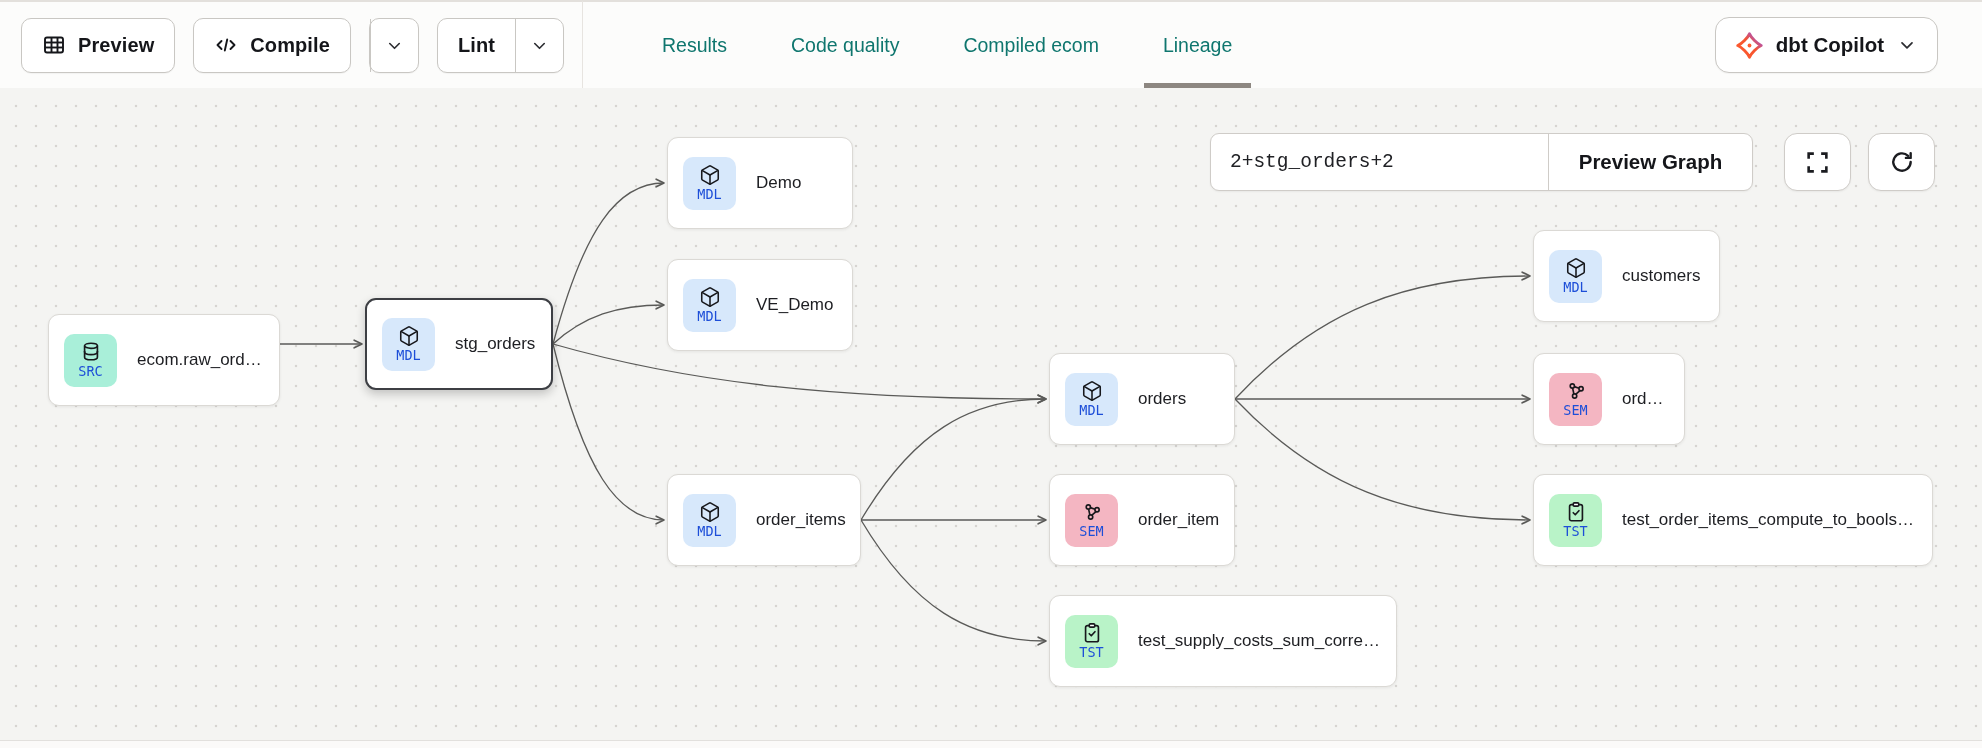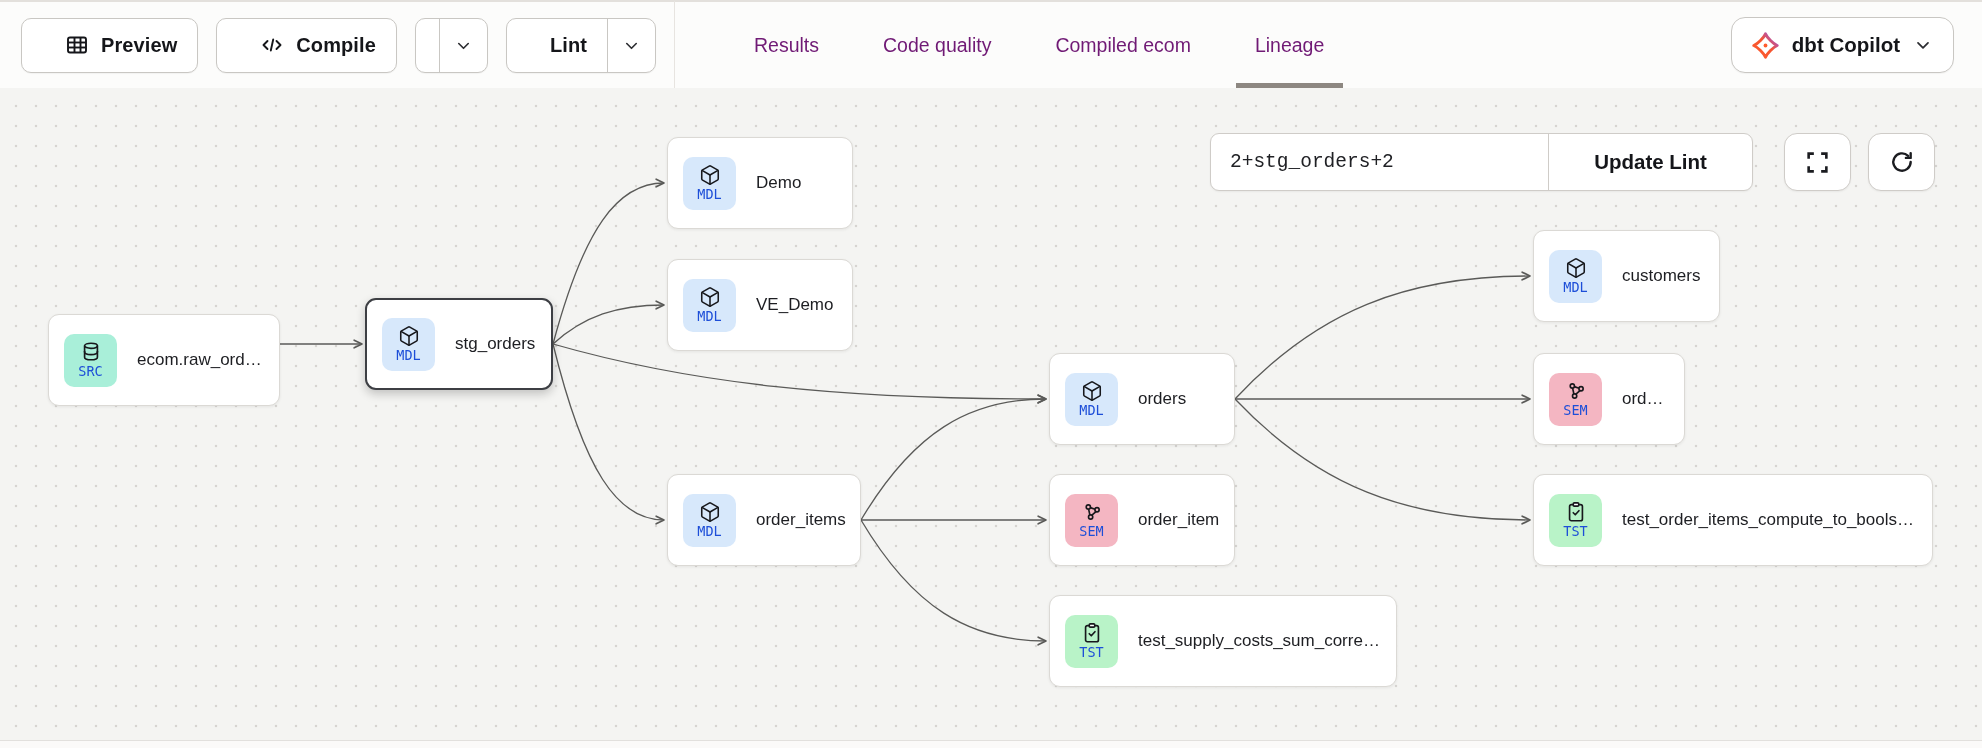--- a/index.html
+++ b/index.html
@@ -7,34 +7,34 @@
     font-family:"Liberation Sans", sans-serif; background:#f4f4f2; }
   #app { position:relative; width:1982px; height:748px; }
 
   
   .header { position:absolute; left:0; top:0; width:1982px; height:88px;
     background:#fcfcfb; border-top:2px solid #e3e0dc;
     display:flex; align-items:center; }
   .toolbar { display:flex; align-items:center; gap:18px; padding-left:21px; height:100%; }
   .btn { display:flex; align-items:center; height:55px; background:#ffffff;
     border:1px solid #c9c7c3; border-radius:10px; cursor:pointer;
-    box-shadow:0 1px 1px rgba(20,20,20,.04); color:#15161a;padding-left:23px; }
+    box-shadow:0 1px 1px rgba(20,20,20,.04); color:#15161a; }
   .btn .seg { display:flex; align-items:center; gap:12px; padding:0 20px; height:100%; }
   .btn .seg.caret { padding:0 14px; border-left:1px solid #c9c7c3; }
   .btn-label { font-size:20px; font-weight:700; letter-spacing:.1px; white-space:nowrap; }
   .icon { display:inline-flex; align-items:center; justify-content:center; }
   .hdr-divider { width:1px; height:88px; background:#e7e4e0; margin-left:18px; }
 
   .tabs { display:flex; align-items:stretch; height:100%; margin-left:58px; gap:22px; }
   .tab { position:relative; display:flex; align-items:center; padding:0 21px;
-    font-size:19.5px; color:#701a75; cursor:pointer; white-space:nowrap; }
+    font-size:19.5px; color:#0f766e; cursor:pointer; white-space:nowrap; }
   .tab.active::after { content:""; position:absolute; left:2px; right:2px; bottom:0;
     height:5px; background:#8d8781; }
 
-  .hdr-right { margin-left:auto; margin-right:28px; }
+  .hdr-right { margin-left:auto; margin-right:44px; }
   .copilot-btn { display:flex; align-items:center; gap:13px; height:56px; padding:0 20px;
     background:#ffffff; border:1px solid #c9c7c3; border-radius:14px; cursor:pointer;
     box-shadow:0 1px 1px rgba(20,20,20,.04); }
   .copilot-label { font-size:20.5px; font-weight:700; color:#15161a; white-space:nowrap; }
 
   
   .canvas { position:absolute; left:0; top:88px; width:1982px; height:652px;
     background-color:#f4f4f2;
     background-image:radial-gradient(circle, #d6d4d1 1.4px, transparent 1.6px);
     background-size:20px 20px; background-position:6px 8px; overflow:hidden; }
@@ -337,21 +337,21 @@
             <span class="tag">TST</span>
           </div>
           <span class="node-label">test_supply_costs_sum_correctly</span>
         </div>
       </div>
   </div>
 
   <div class="graph-controls">
     <div class="selector-box">
       <div class="selector-input" role="textbox">2+stg_orders+2</div>
-      <div class="update-graph-btn">Update Lint</div>
+      <div class="update-graph-btn">Preview Graph</div>
     </div>
   </div>
 
   <div class="sq-btn" id="fullscreen-btn">
     <span class="icon">
       <svg width="25" height="25" viewBox="0 0 24 24" fill="none" stroke="#1b1c20" stroke-width="2.5">
         <path d="M3.5 8.5 V3.5 H8.5"></path>
         <path d="M15.5 3.5 H20.5 V8.5"></path>
         <path d="M20.5 15.5 V20.5 H15.5"></path>
         <path d="M8.5 20.5 H3.5 V15.5"></path>

